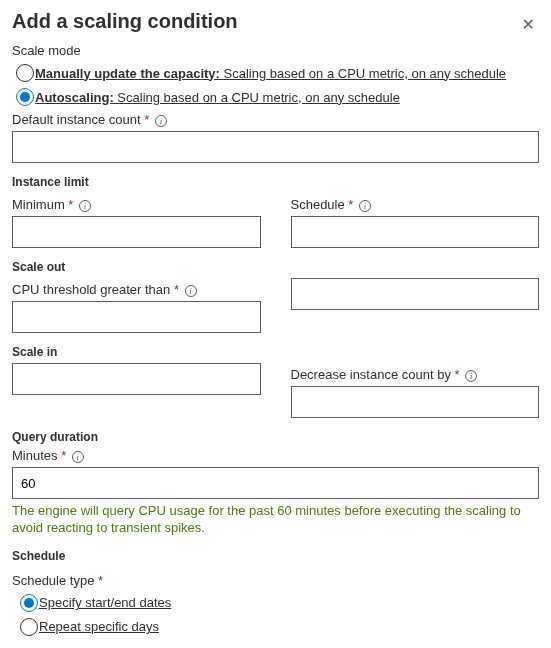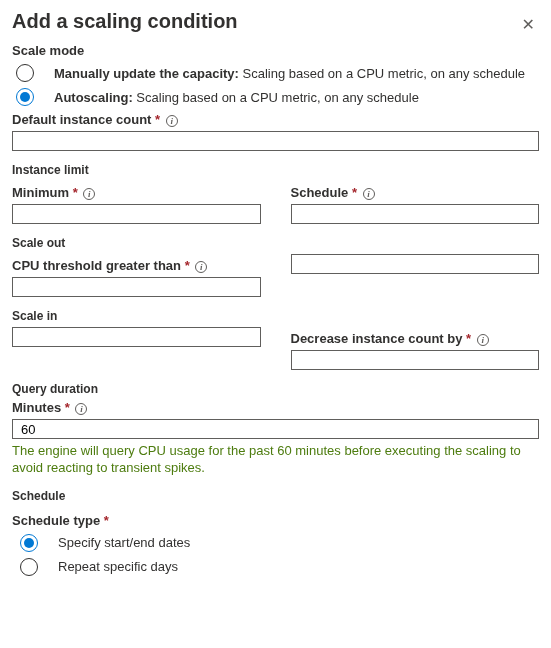--- a/index.html
+++ b/index.html
@@ -33,28 +33,28 @@
     font-weight: 600;
     font-size: 12px;
     margin-top: 12px;
     margin-bottom: 4px;
   }
   .label {
     font-size: 13px;
     color: #323130;
     margin-top: 4px;
     margin-bottom: 4px;
-    font-weight: bold;
   }
   .req { color: #a4262c; }
   .radio-row {
     display: flex;
     align-items: center;
-    gap: 20px;
+    gap: 1px;
     margin: 6px 0 6px 4px;
+    text-decoration: underline;
   }
   .radio-outer {
     width: 18px;
     height: 18px;
     border: 1px solid #323130;
     border-radius: 50%;
     display: flex;
     align-items: center;
     justify-content: center;
     cursor: pointer;
@@ -80,21 +80,21 @@
     font-size: 9px;
     color: #605e5c;
     font-style: italic;
     font-family: Georgia, serif;
     vertical-align: middle;
     margin-left: 2px;
     cursor: pointer;
   }
   input[type="text"] {
     width: 100%;
-    height: 20px;
+    height: 32px;
     border: 1px solid #605e5c;
     padding: 2px 8px;
     font-size: 13px;
     font-family: inherit;
   }
   .full { width: 100%; }
   .row2 {
     display: flex;
     gap: 30px;
   }

